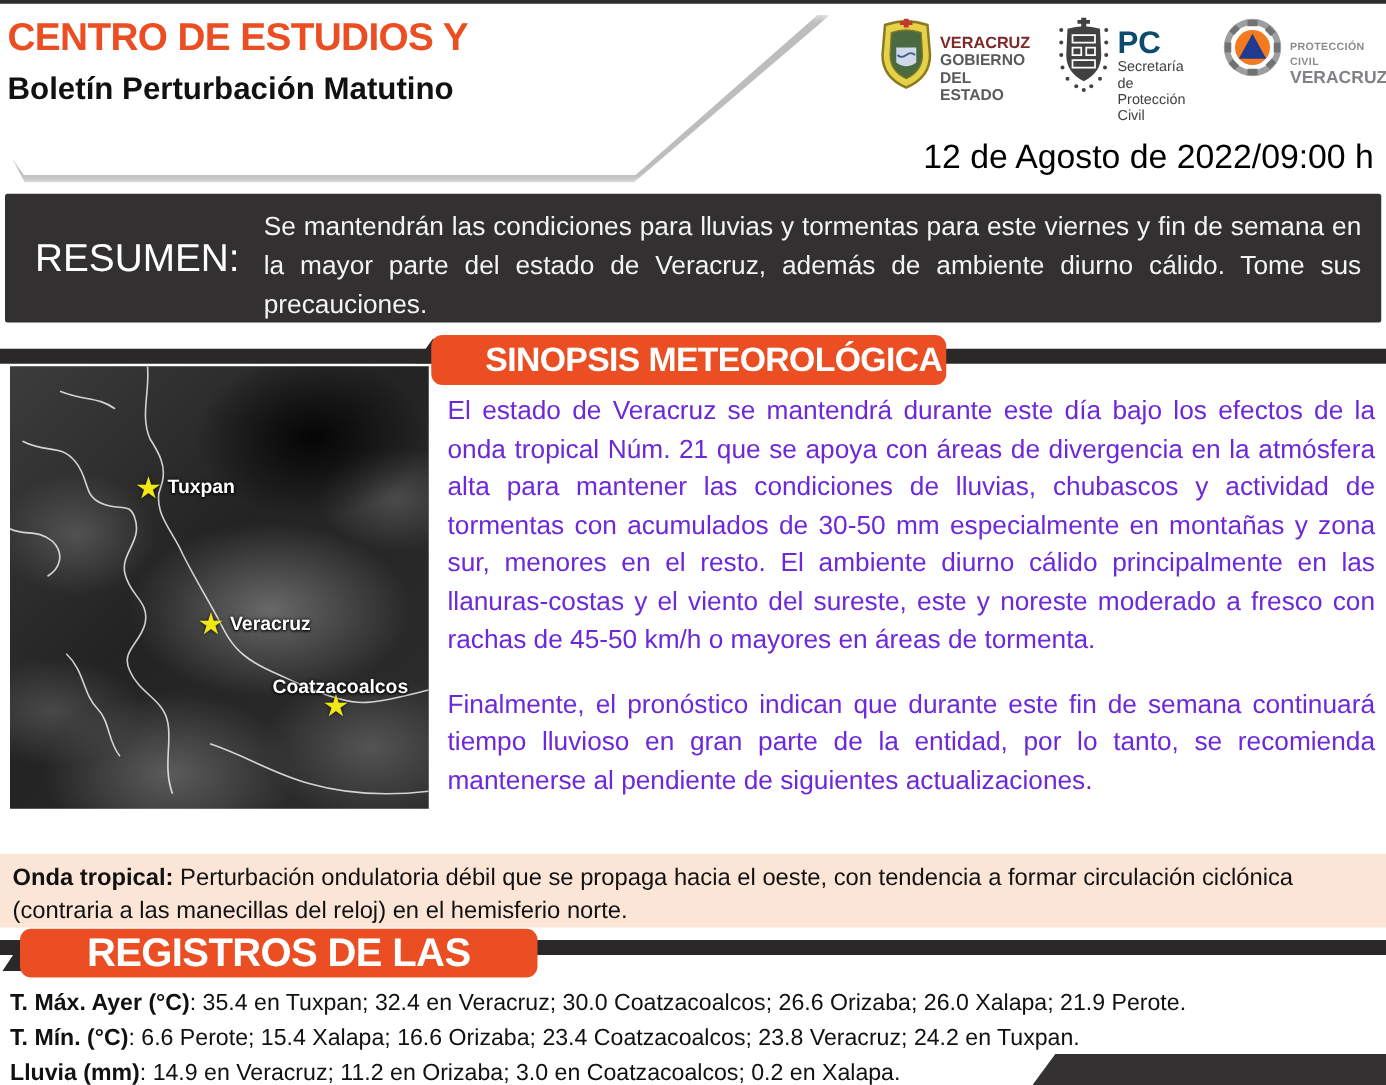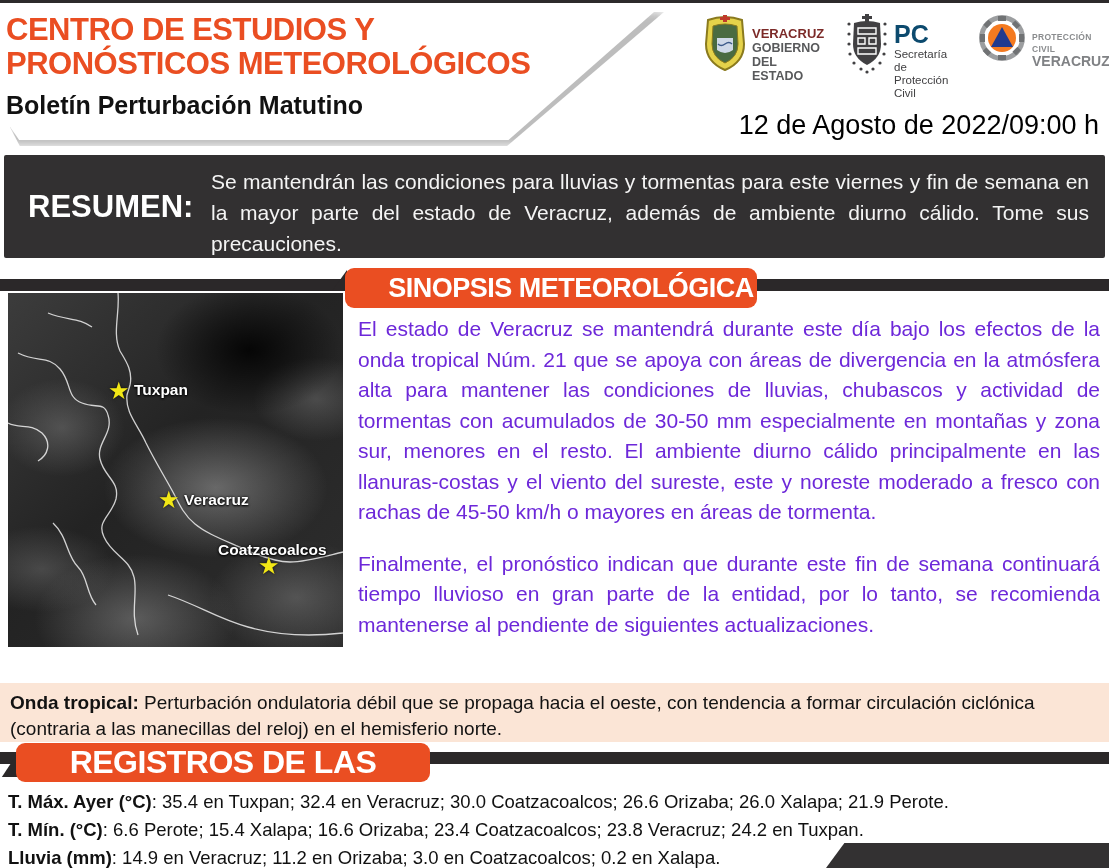--- a/index.html
+++ b/index.html
@@ -49,21 +49,21 @@
     color:#000000; font-size:27px; font-weight:400;
   }
 
   
   .resumen {
     position:absolute; left:4px; top:155px; width:1101px; height:103px;
     background:#323031; border-radius:2px;
   }
   .resumen-label {
     position:absolute; left:24px; top:34px; color:#ffffff;
-    font-size:31px; font-weight:700;
+    font-size:31px; font-weight:400;
   }
   .resumen-text {
     position:absolute; left:207px; right:16px; top:11px; color:#f4f4f4;
     font-size:21px; line-height:31px; text-align:justify;
   }
 
   
   .bar { position:absolute; height:12px; background:#2b2829; }
   .bar-sinopsis { left:0; top:279px; width:1109px; }
   .bar-registros { left:0; top:752px; width:1109px; }
@@ -133,21 +133,20 @@
 <body>
 
 <div id="page">
 
   <div class="top-rule"></div>
 
   <div class="card-shadow"></div>
   <div class="header-card">
     <div class="titles">
       <div class="title-orange">CENTRO DE ESTUDIOS Y</div>
-      <div class="title-orange">PRONÓSTICOS METEOROLÓGICOS</div>
       <div class="title-sub">Boletín Perturbación Matutino</div>
     </div>
   </div>
 
   <div class="logos">
     <div class="logo-group lg1">
       <svg width="42" height="58" viewBox="0 0 42 58">
         <path d="M4 6 Q21 0 38 6 L40 30 Q40 48 21 56 Q2 48 2 30 Z" fill="#e5d24a" stroke="#8a7a1e" stroke-width="2"></path>
         <path d="M9 12 Q21 8 33 12 L34 30 Q34 43 21 49 Q8 43 8 30 Z" fill="#4a6b41" stroke="#8a7a1e" stroke-width="1"></path>
         <rect x="19" y="1" width="4" height="7" fill="#c03a2b"></rect>

